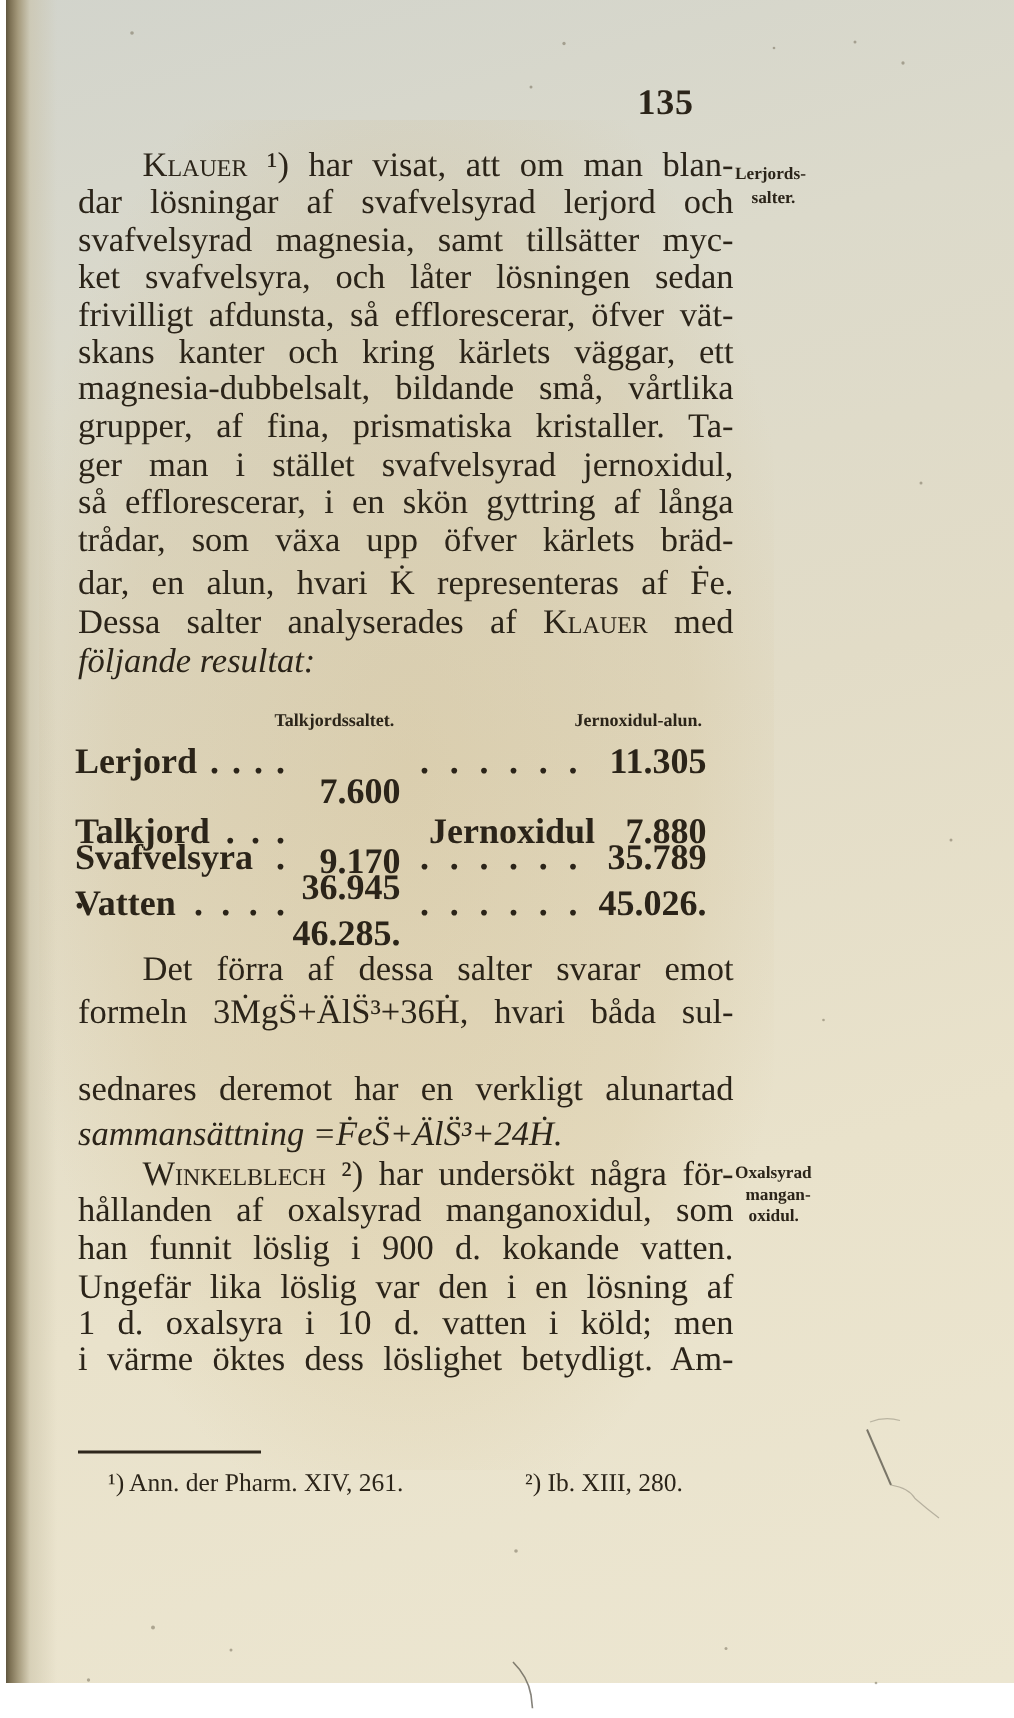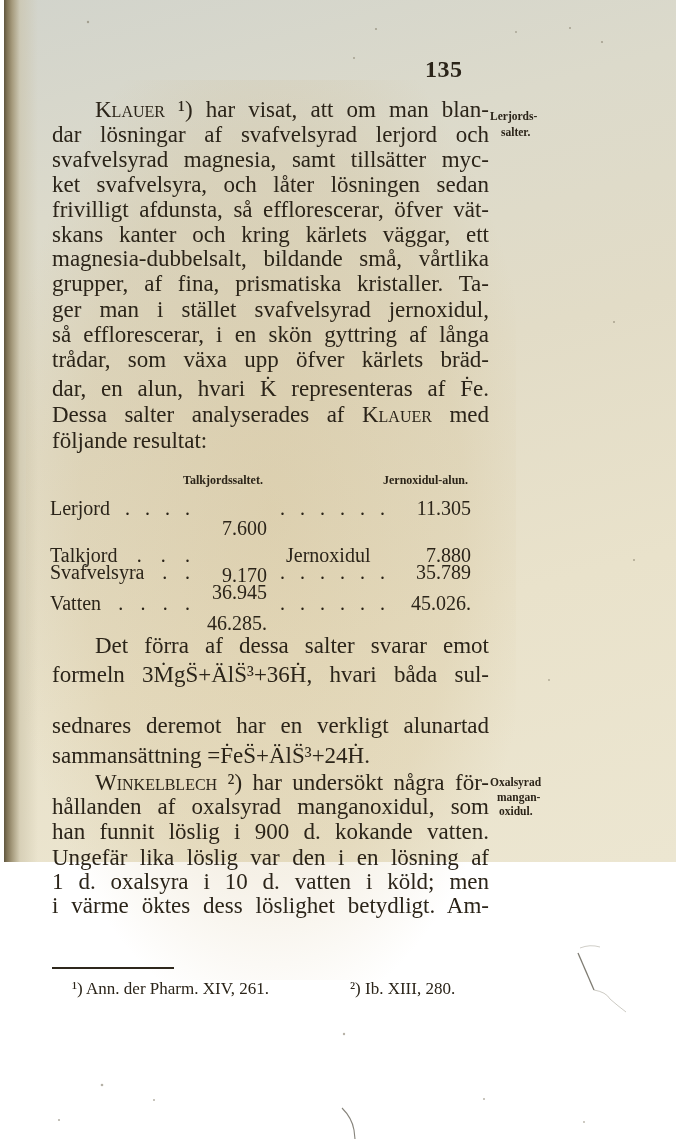--- a/index.html
+++ b/index.html
@@ -1,41 +1,41 @@
 <!DOCTYPE html>
 <html><head>
 <meta charset="utf-8">
 <style>
   html, body { margin:0; padding:0; background:#ffffff; }
   body { width:676px; height:1145px; position:relative; overflow:hidden; }
   .page {
-    position:absolute; left:4px; top:0; width:672px; height:862px;
+    position:absolute; left:4px; top:0; width:672px; height:1122px;
     background:
       linear-gradient(to right, #5f563f 0px, #7f7356 3px, #a59a7c 8px, rgba(200,192,165,0.55) 16px, rgba(220,214,195,0) 34px),
       linear-gradient(165deg, #d2d4cc 0%, #dcdacb 22%, #e2dcc7 45%, #e9e2cb 70%, #ece6d1 100%);
     font-family:"Liberation Serif","DejaVu Serif",serif;
     color:#2b2419;
   }
   .bleed {
     position:absolute; left:22px; top:80px; width:490px; height:900px;
     background: radial-gradient(ellipse at 50% 48%, rgba(196,166,104,0.26) 0%, rgba(196,166,104,0.16) 55%, rgba(196,166,104,0) 78%);
     pointer-events:none;
   }
   .pagenum { position:absolute; left:421px; top:55px; font-size:24px; line-height:28px; font-weight:bold; letter-spacing:0.5px; }
   .ln {
     position:absolute; left:48px; width:437px;
     font-size:23px; line-height:26px; white-space:normal;
     text-align:justify; text-align-last:justify;
   }
   .ln.ind { padding-left:43px; width:394px; }
-  .ln.left { text-align-last:left; }
+  .ln.left { text-align-last:left;font-style:italic; }
   .sc { font-variant:small-caps; }
   .mnote { position:absolute; font-size:11.5px; line-height:14px; font-weight:bold; white-space:nowrap; }
   .thead { position:absolute; top:473px; font-size:12px; line-height:14px; font-weight:bold; white-space:nowrap; }
-  .trow { position:absolute; left:0; width:672px; height:26px; font-size:20px; line-height:26px; }
+  .trow { position:absolute; left:0; width:672px; height:26px; font-size:24px; line-height:26px;font-weight:bold; }
   .trow span { position:absolute; top:0; white-space:nowrap; }
   .c-label { left:46px; width:140px; text-align:justify; text-align-last:justify; white-space:normal !important; }
   .c-v1 { left:183px; width:80px; text-align:right;margin-top:20px; }
   .c-mid { left:276px; width:105px; text-align:justify; text-align-last:justify; white-space:normal !important; }
   .c-v2 { left:380px; width:87px; text-align:right; }
   .rule { position:absolute; left:48px; top:967px; width:122px; height:2px; background:#2e271c; }
   .foot { position:absolute; top:979px; font-size:17px; line-height:20px; white-space:nowrap; }
   svg.marks { position:absolute; left:0; top:0; width:672px; height:1139px; pointer-events:none; }
 </style>
 </head>

